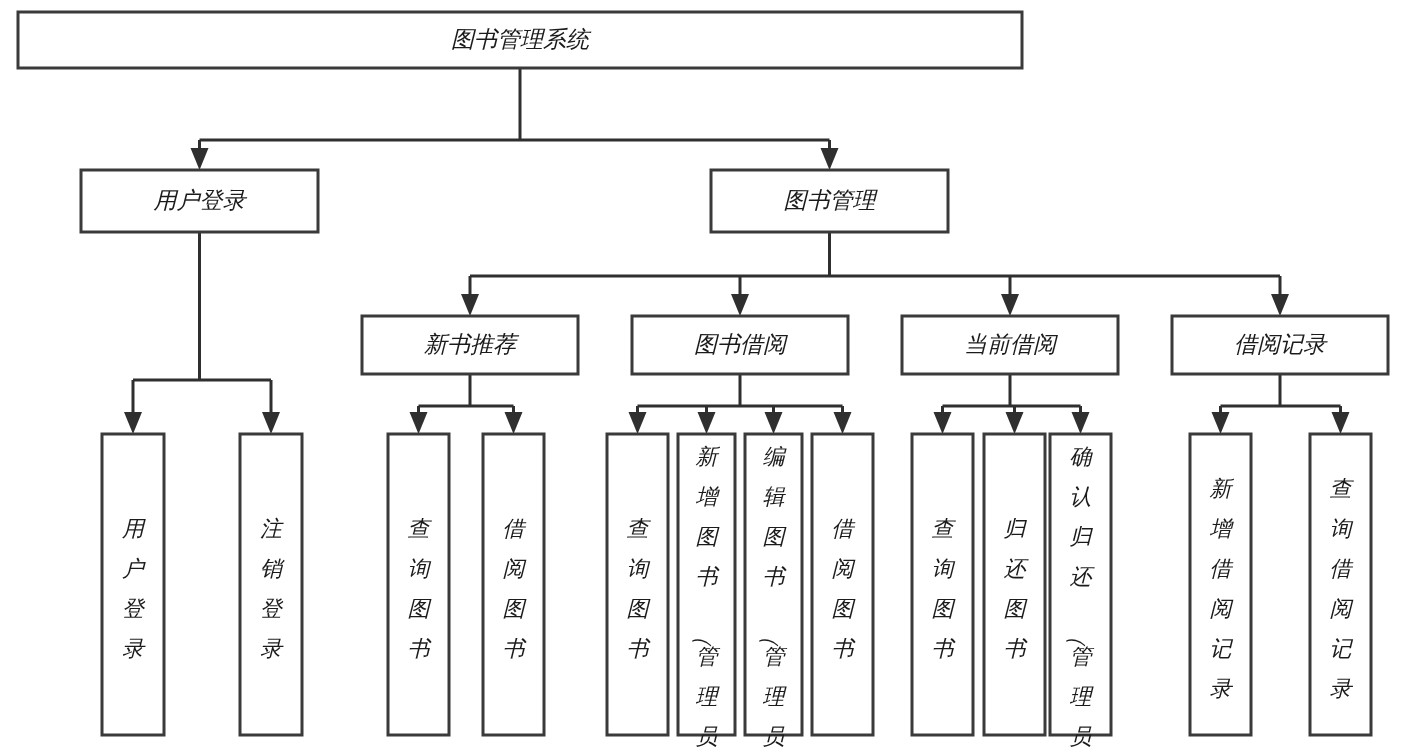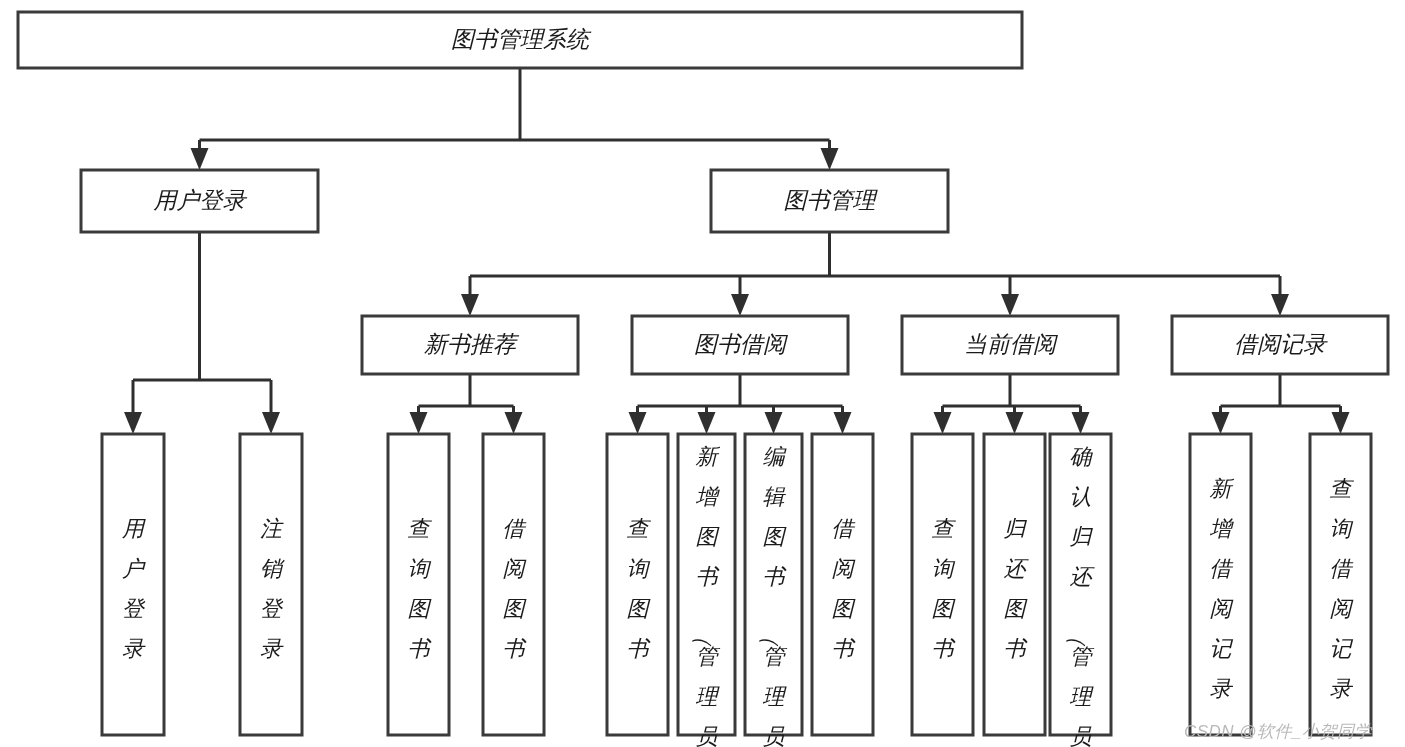--- a/index.html
+++ b/index.html
@@ -215,14 +215,13 @@
         <g>
           <rect x="1190" y="434" width="61" height="301" class="node-box"></rect>
           <text x="1220.5" class="node-label-v"><tspan x="1220.5" y="495.7">新</tspan><tspan x="1220.5" y="535.7">增</tspan><tspan x="1220.5" y="575.7">借</tspan><tspan x="1220.5" y="615.7">阅</tspan><tspan x="1220.5" y="655.7">记</tspan><tspan x="1220.5" y="695.7">录</tspan></text>
         </g>
         <g>
           <rect x="1310" y="434" width="61" height="301" class="node-box"></rect>
           <text x="1340.5" class="node-label-v"><tspan x="1340.5" y="495.7">查</tspan><tspan x="1340.5" y="535.7">询</tspan><tspan x="1340.5" y="575.7">借</tspan><tspan x="1340.5" y="615.7">阅</tspan><tspan x="1340.5" y="655.7">记</tspan><tspan x="1340.5" y="695.7">录</tspan></text>
         </g>
       </g>
   </svg>
-  <div class="watermark">CSDN @软件_小贺同学</div>
 </div>
 
 </body></html>

